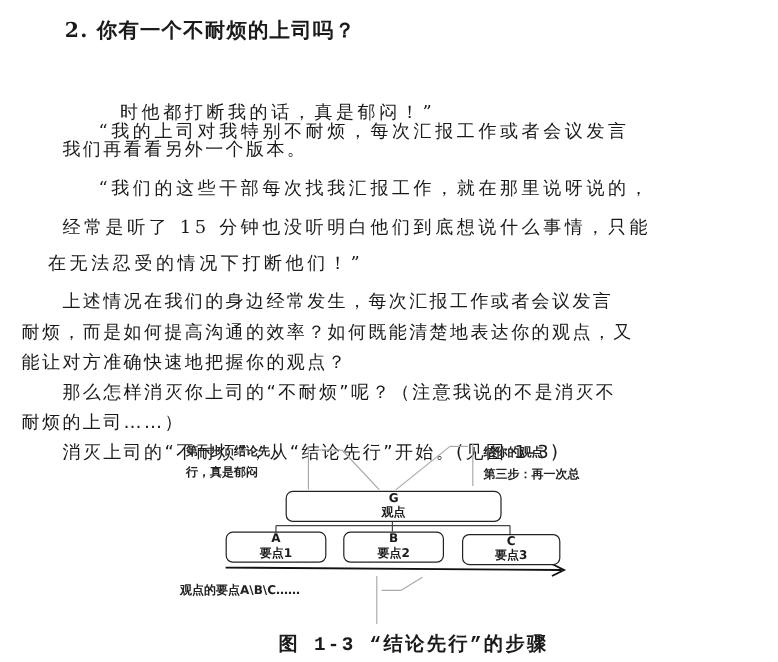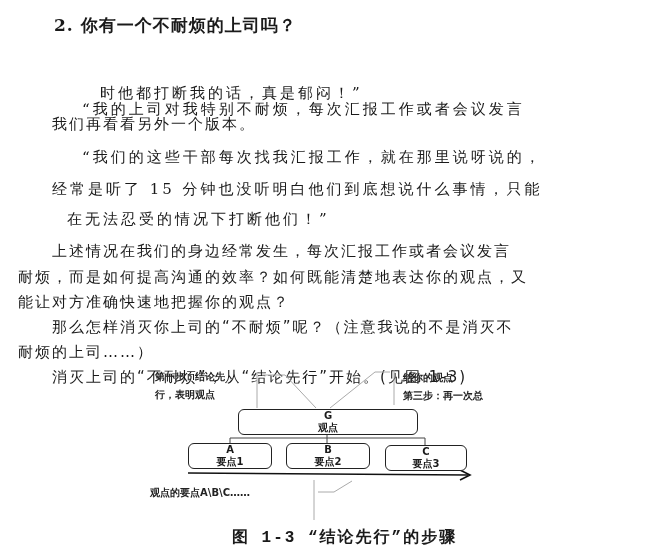--- a/index.html
+++ b/index.html
@@ -26,21 +26,21 @@
 
   <div class="abs title">2. 你有一个不耐烦的上司吗？</div>
 
   <div class="abs quote" style="left:82px; top:52px;margin-top:48px;">“我的上司对我特别不耐烦，每次汇报工作或者会议发言</div>
   <div class="abs quote" style="left:66px; top:84px;margin-left:34px;">时他都打断我的话，真是郁闷！”</div>
 
   <div class="abs body-text" style="left:52px; top:115px;">我们再看看另外一个版本。</div>
 
   <div class="abs quote" style="left:82px; top:148px;">“我们的这些干部每次找我汇报工作，就在那里说呀说的，</div>
   <div class="abs quote" style="left:52px; top:180px;">经常是听了 15 分钟也没听明白他们到底想说什么事情，只能</div>
-  <div class="abs quote" style="left:67px; top:210px;">在无法忍受的情况下打断他们！”</div>
+  <div class="abs quote" style="left:40px; top:210px;">在无法忍受的情况下打断他们！”</div>
 
   <div class="abs body-text" style="left:52px; top:242px;">上述情况在我们的身边经常发生，每次汇报工作或者会议发言</div>
   <div class="abs body-text" style="left:18px; top:268px;">耐烦，而是如何提高沟通的效率？如何既能清楚地表达你的观点，又</div>
   <div class="abs body-text" style="left:18px; top:293px;">能让对方准确快速地把握你的观点？</div>
 
   <div class="abs body-text" style="left:52px; top:318px;">那么怎样消灭你上司的“不耐烦”呢？（注意我说的不是消灭不</div>
   <div class="abs body-text" style="left:18px; top:343px;">耐烦的上司……）</div>
 
   <div class="abs body-text" style="left:52px; top:368px;">消灭上司的“不耐烦”，从“结论先行”开始。(见图 1-3)</div>
 
@@ -63,21 +63,21 @@
       <line x1="188" y1="473" x2="468" y2="475" stroke="#111" stroke-width="1.6"></line>
       <polyline points="460,470 470,475 460,480" fill="none" stroke="#111" stroke-width="1.6"></polyline>
 
       <line x1="314" y1="480" x2="314" y2="520" stroke="#aaa" stroke-width="1"></line>
       <line x1="318" y1="492" x2="334" y2="492" stroke="#aaa" stroke-width="1"></line>
       <line x1="334" y1="492" x2="352" y2="481" stroke="#aaa" stroke-width="1"></line>
     </svg>
 
     <div class="abs fig-note" style="left:155px; top:369px;font-family:Liberation Mono, monospace;">
       <div>第一步：结论先</div>
-      <div>行，表明观点</div>
+      <div>行，真是郁闷</div>
     </div>
 
     <div class="abs fig-note" style="left:403px; top:369px;">
       <div>结你的观点</div>
       <div>第三步：再一次总</div>
     </div>
 
     <div class="node" style="left:238px; top:409px; width:178px; height:24px;">
       <div>G</div>
       <div>观点</div>

